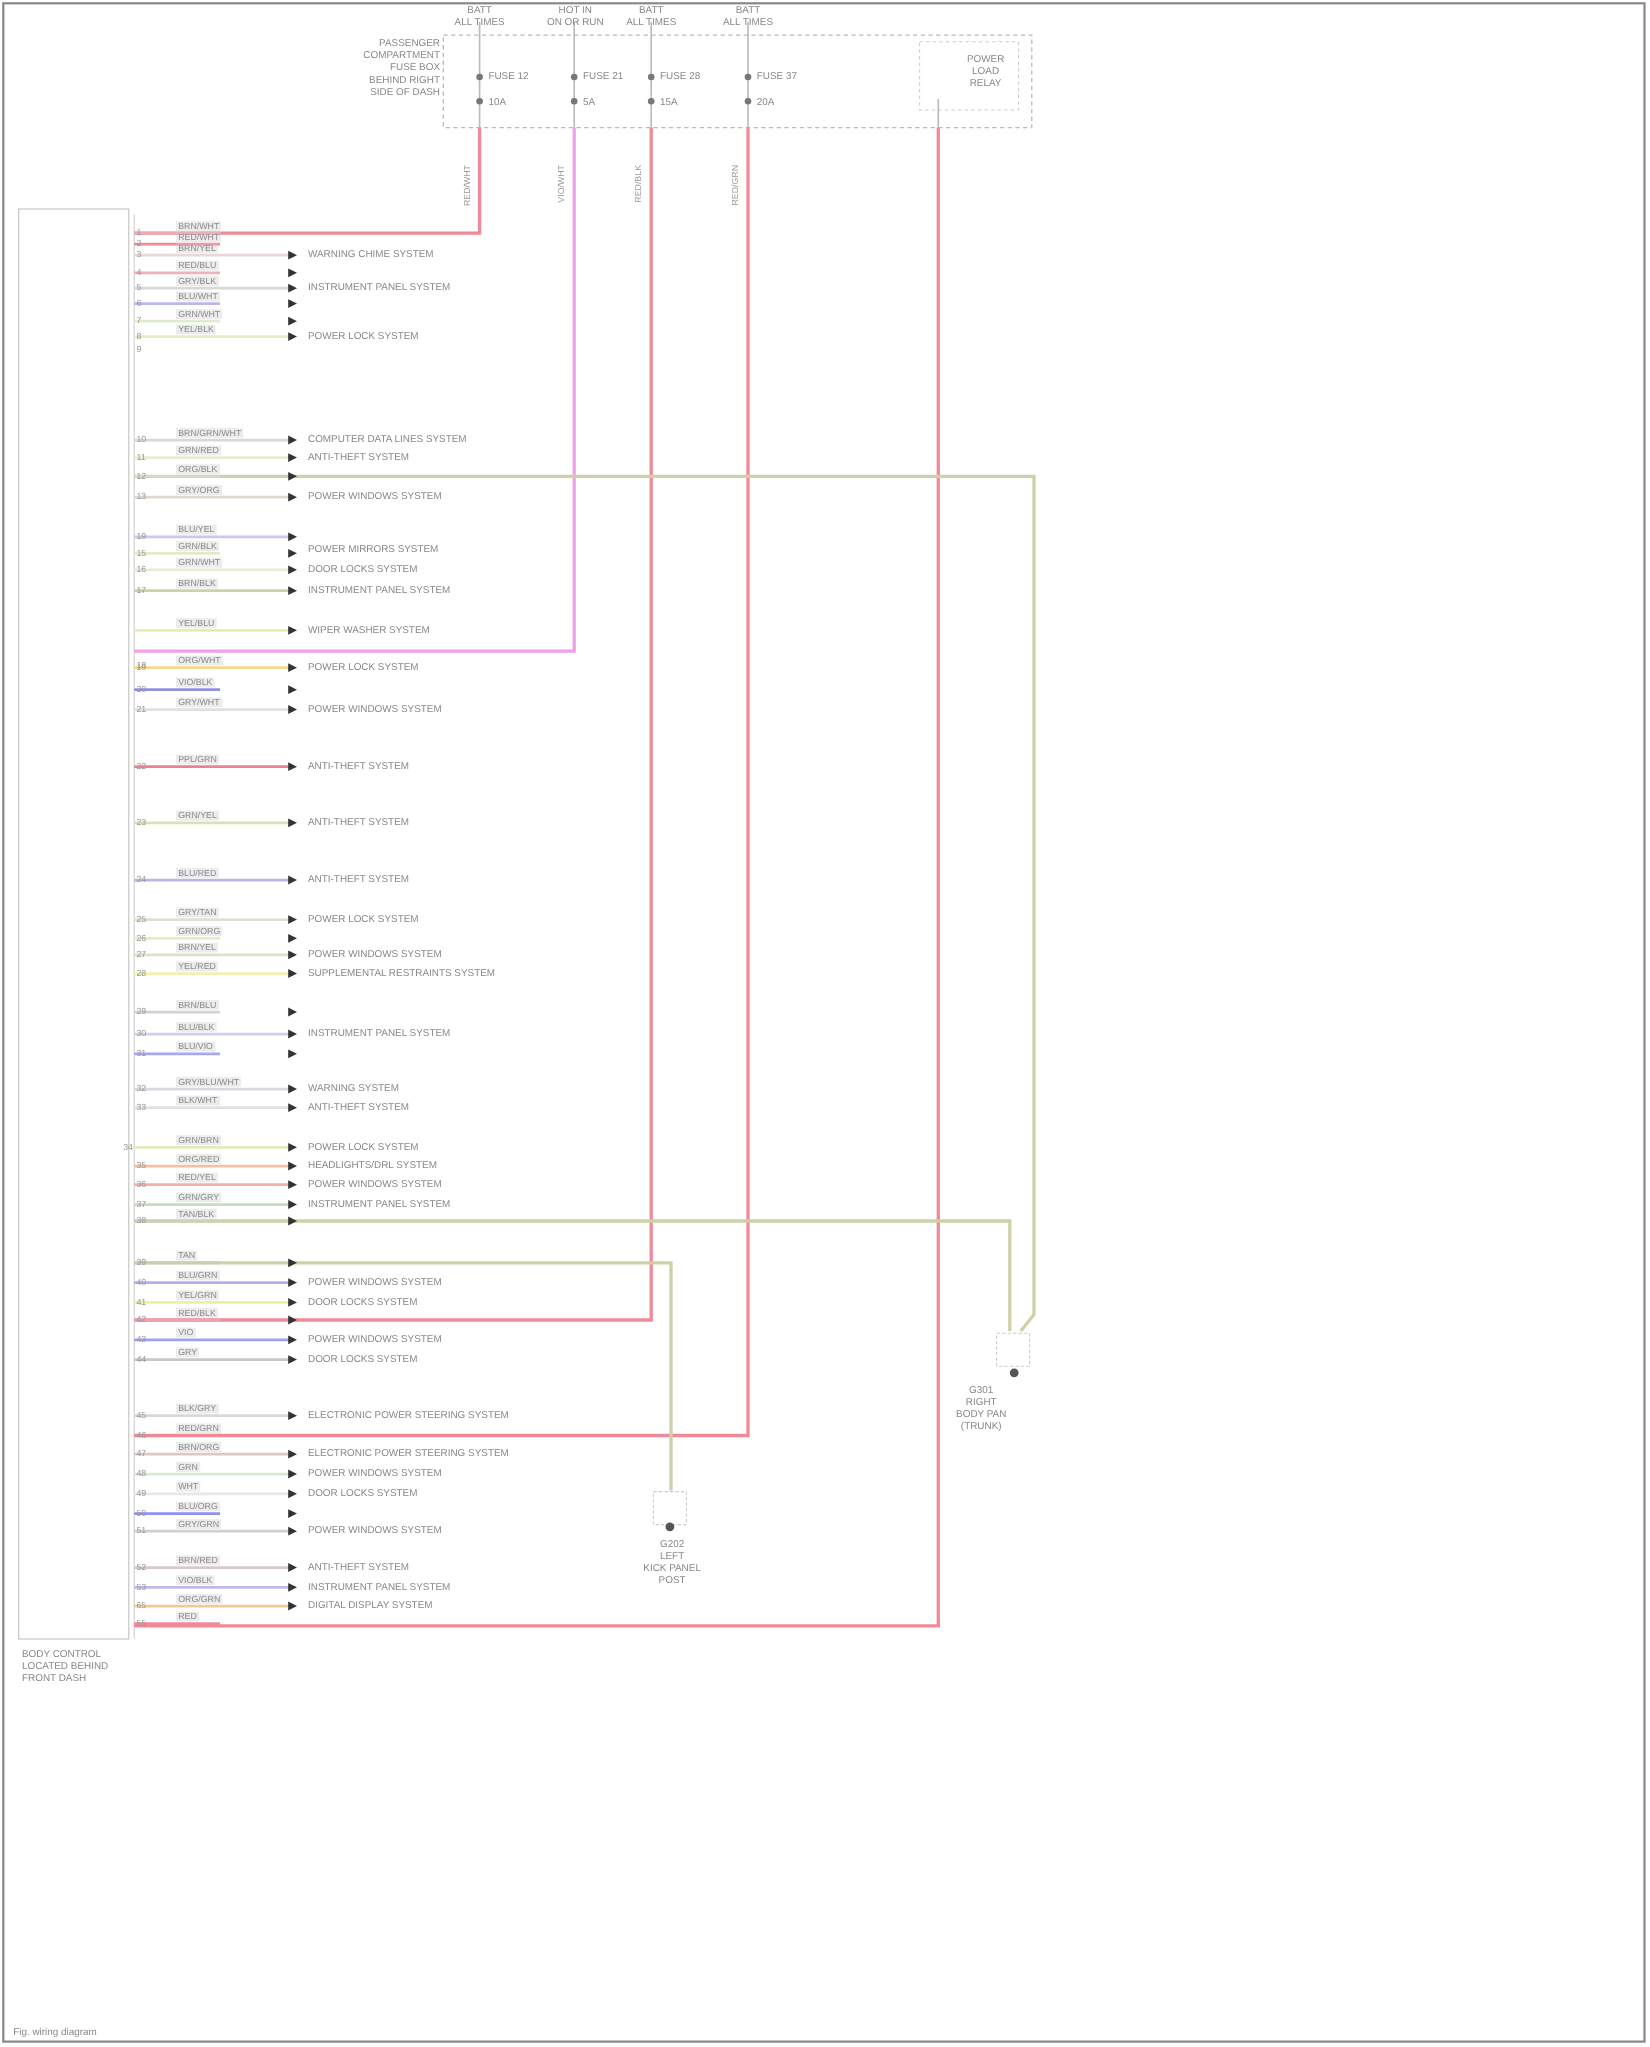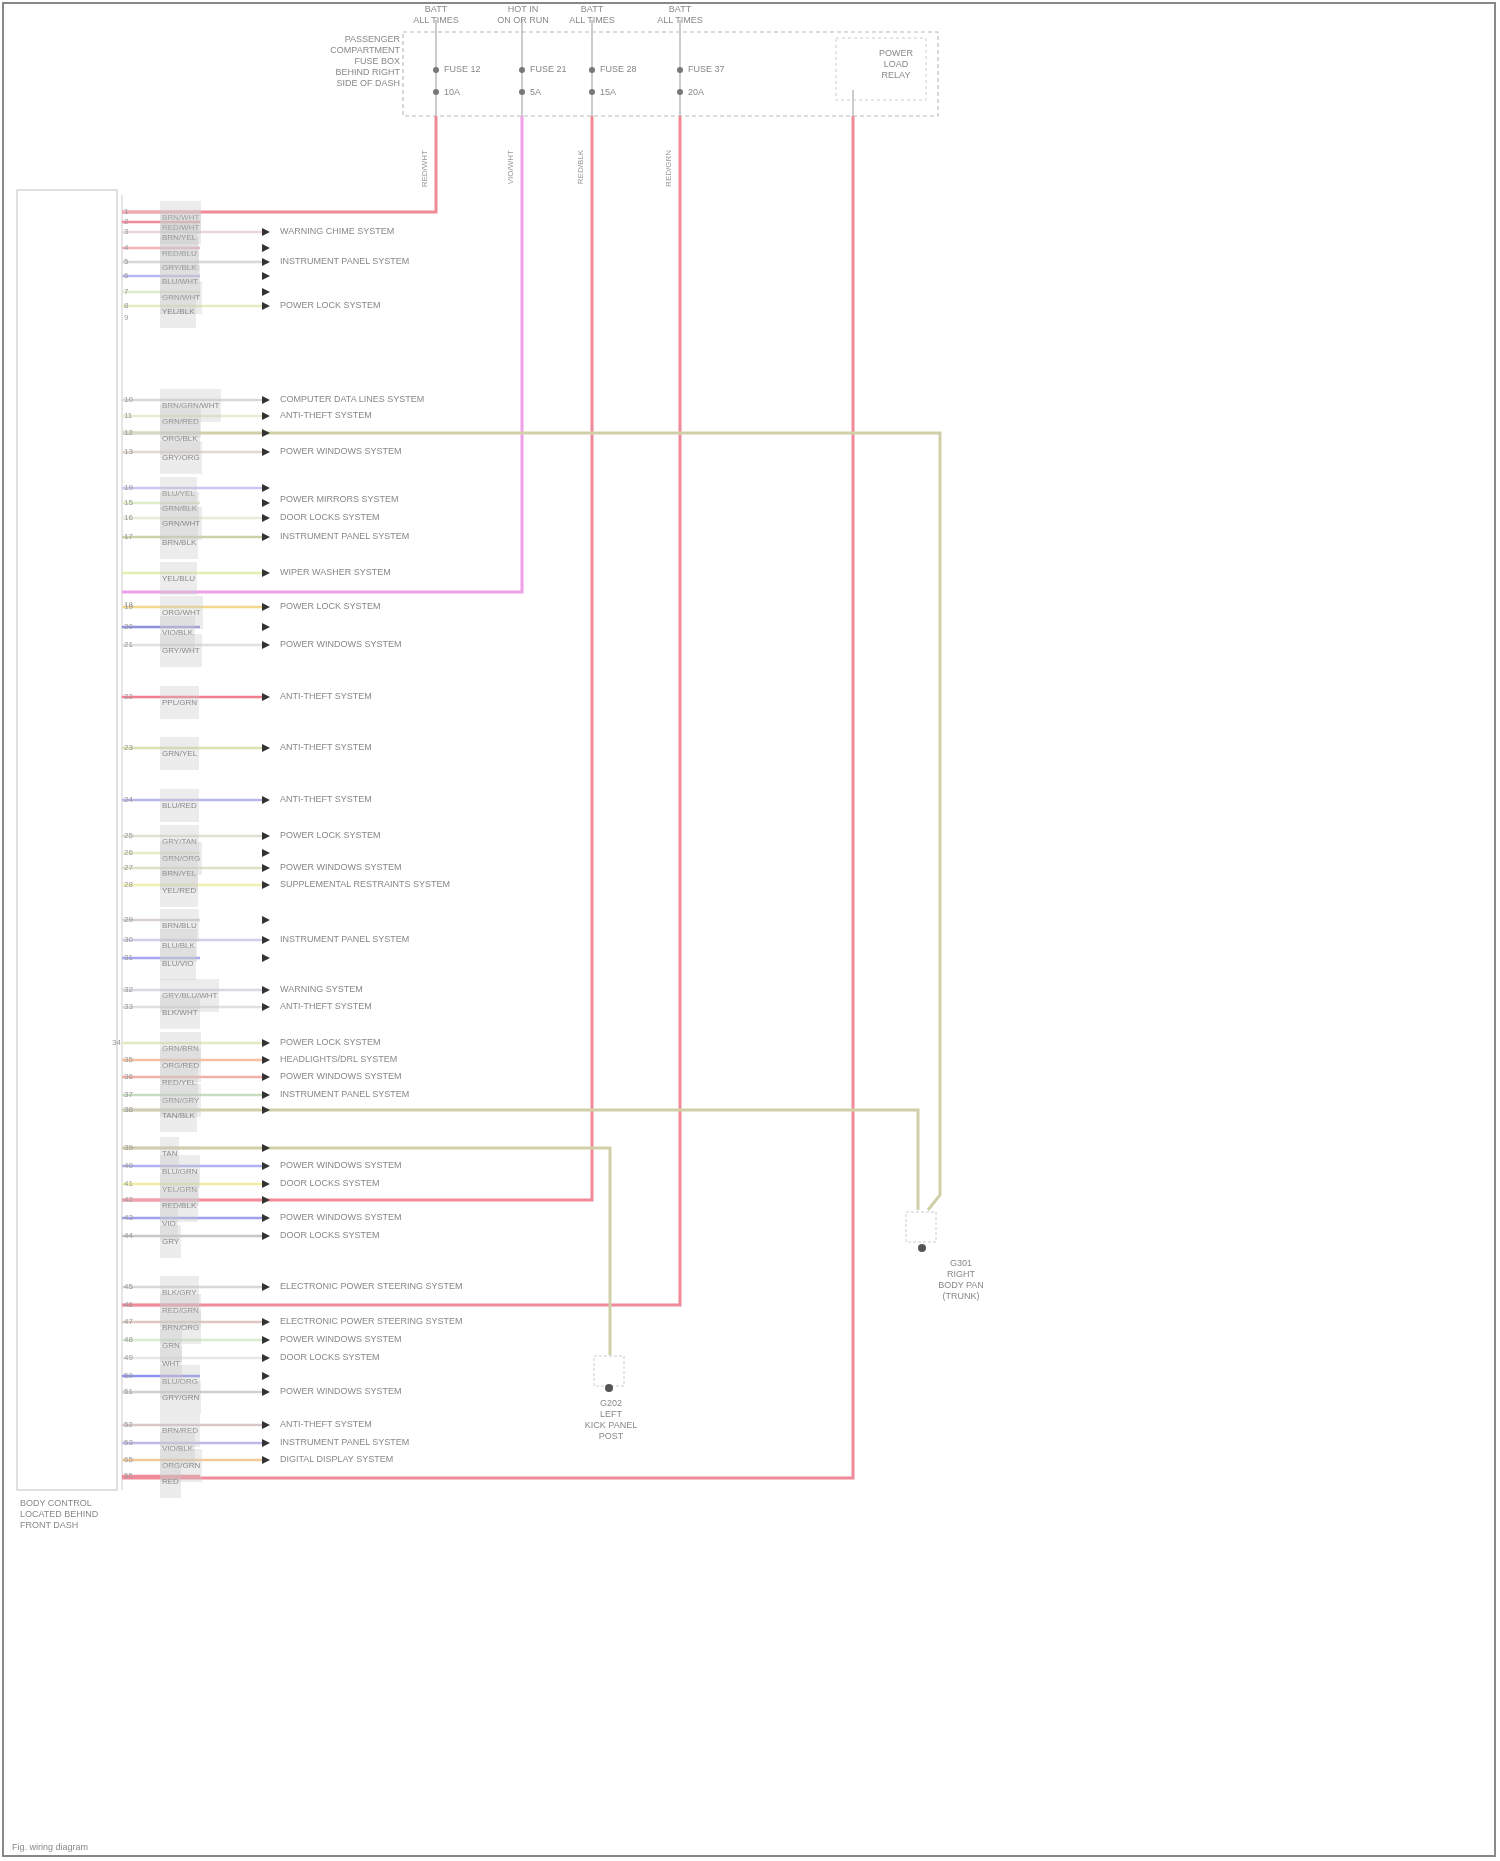--- a/index.html
+++ b/index.html
@@ -1,21 +1,21 @@
 <!DOCTYPE html>
 <html><head>
 <meta charset="utf-8">
 <style>
   html,body{margin:0;padding:0;background:#fff;}
   body{width:1500px;height:1861px;position:relative;overflow:hidden;font-family:"Liberation Sans",sans-serif;color:#777;}
   .frame{position:absolute;left:2px;top:2px;width:1494px;height:1855px;border:2px solid #888;box-sizing:border-box;}
   svg{position:absolute;left:0;top:0;}
   .lbl{position:absolute;font-size:9px;color:#888;white-space:nowrap;line-height:10px;}
   .pin{position:absolute;font-size:8px;color:#999;}
-  .wc{position:absolute;font-size:8px;color:#8a8a8a;background:rgba(200,200,200,0.35);padding:12px 2px;}
+  .wc{position:absolute;font-size:8px;color:#8a8a8a;background:rgba(200,200,200,0.35);padding:0 2px;}
   .dest{position:absolute;font-size:9px;color:#888;white-space:nowrap;}
   .tl{position:absolute;font-size:9px;color:#888;text-align:center;line-height:11px;}
   .vt{position:absolute;font-size:8px;color:#999;writing-mode:vertical-rl;transform:rotate(180deg);}
 </style>
 </head>
 <body>
 
 <div class="frame"></div>
 
 <svg width="1500" height="1861">
@@ -360,21 +360,21 @@
     <div class="pin" style="left: 124px; top: 1471px;">55</div>
     <div class="wc" style="left: 160px; top: 1465px;">RED</div>
   </div>
 
 <div class="tl" style="left:566px;top:1398px;width:90px;">
   <div>G202</div>
   <div>LEFT</div>
   <div>KICK PANEL</div>
   <div>POST</div>
 </div>
-<div class="tl" style="left:916px;top:1258px;width:90px;">
+<div class="tl" style="left:847px;top:1258px;width:90px;">
   <div>G301</div>
   <div>RIGHT</div>
   <div>BODY PAN</div>
   <div>(TRUNK)</div>
 </div>
 
 <div class="tl" style="left:20px;top:1498px;width:120px;text-align:left;">
   <div>BODY CONTROL</div>
   <div>LOCATED BEHIND</div>
   <div>FRONT DASH</div>

